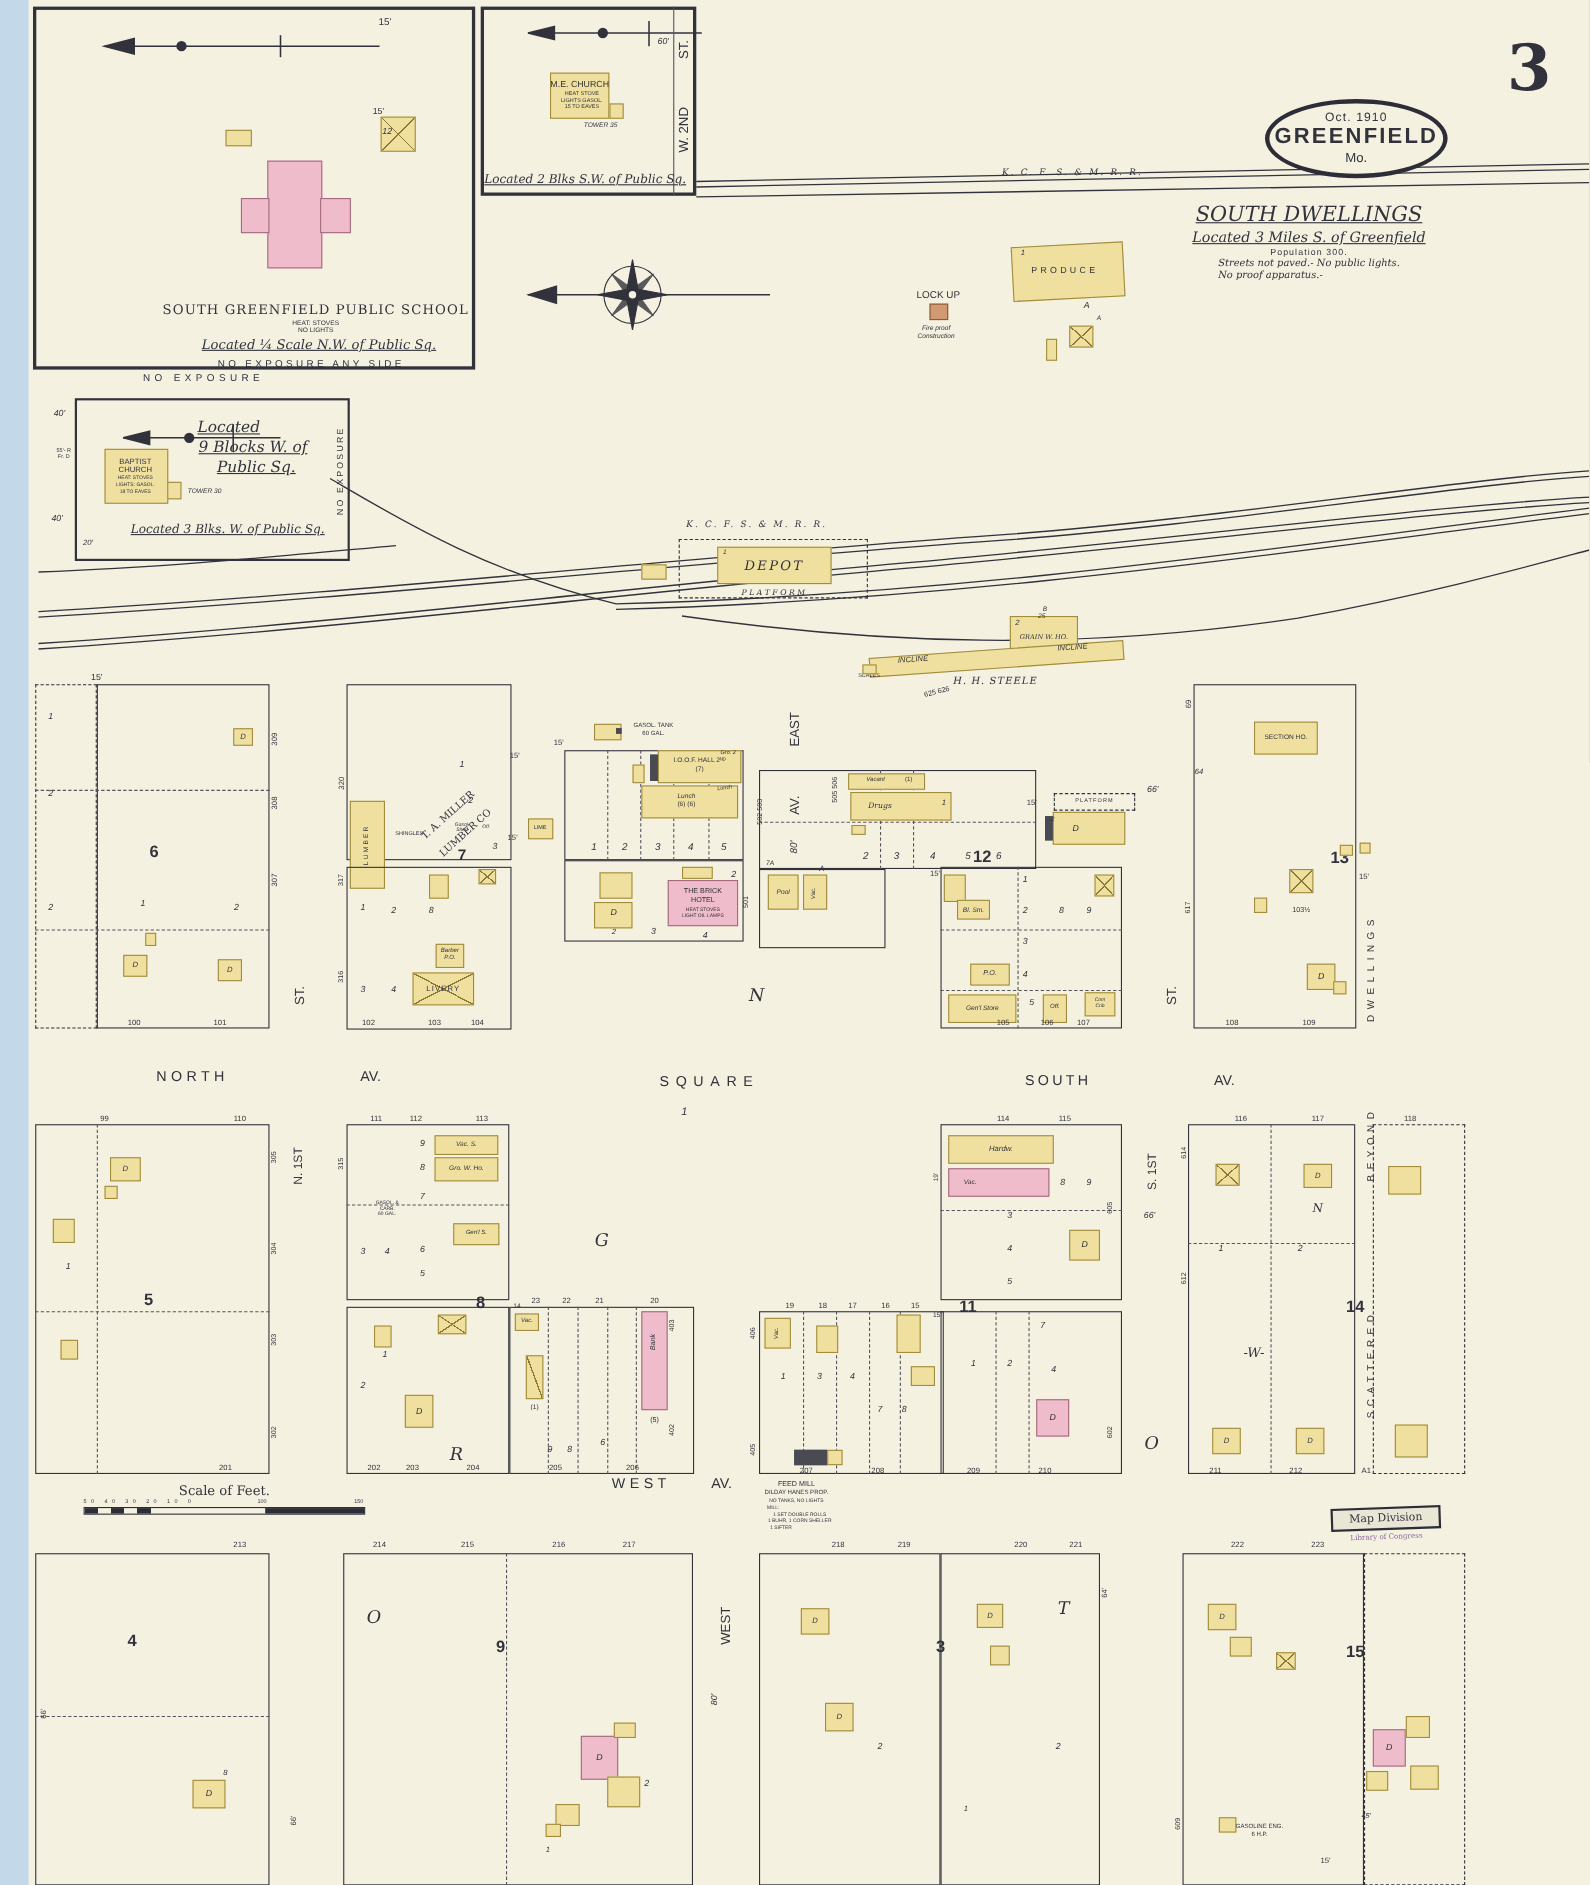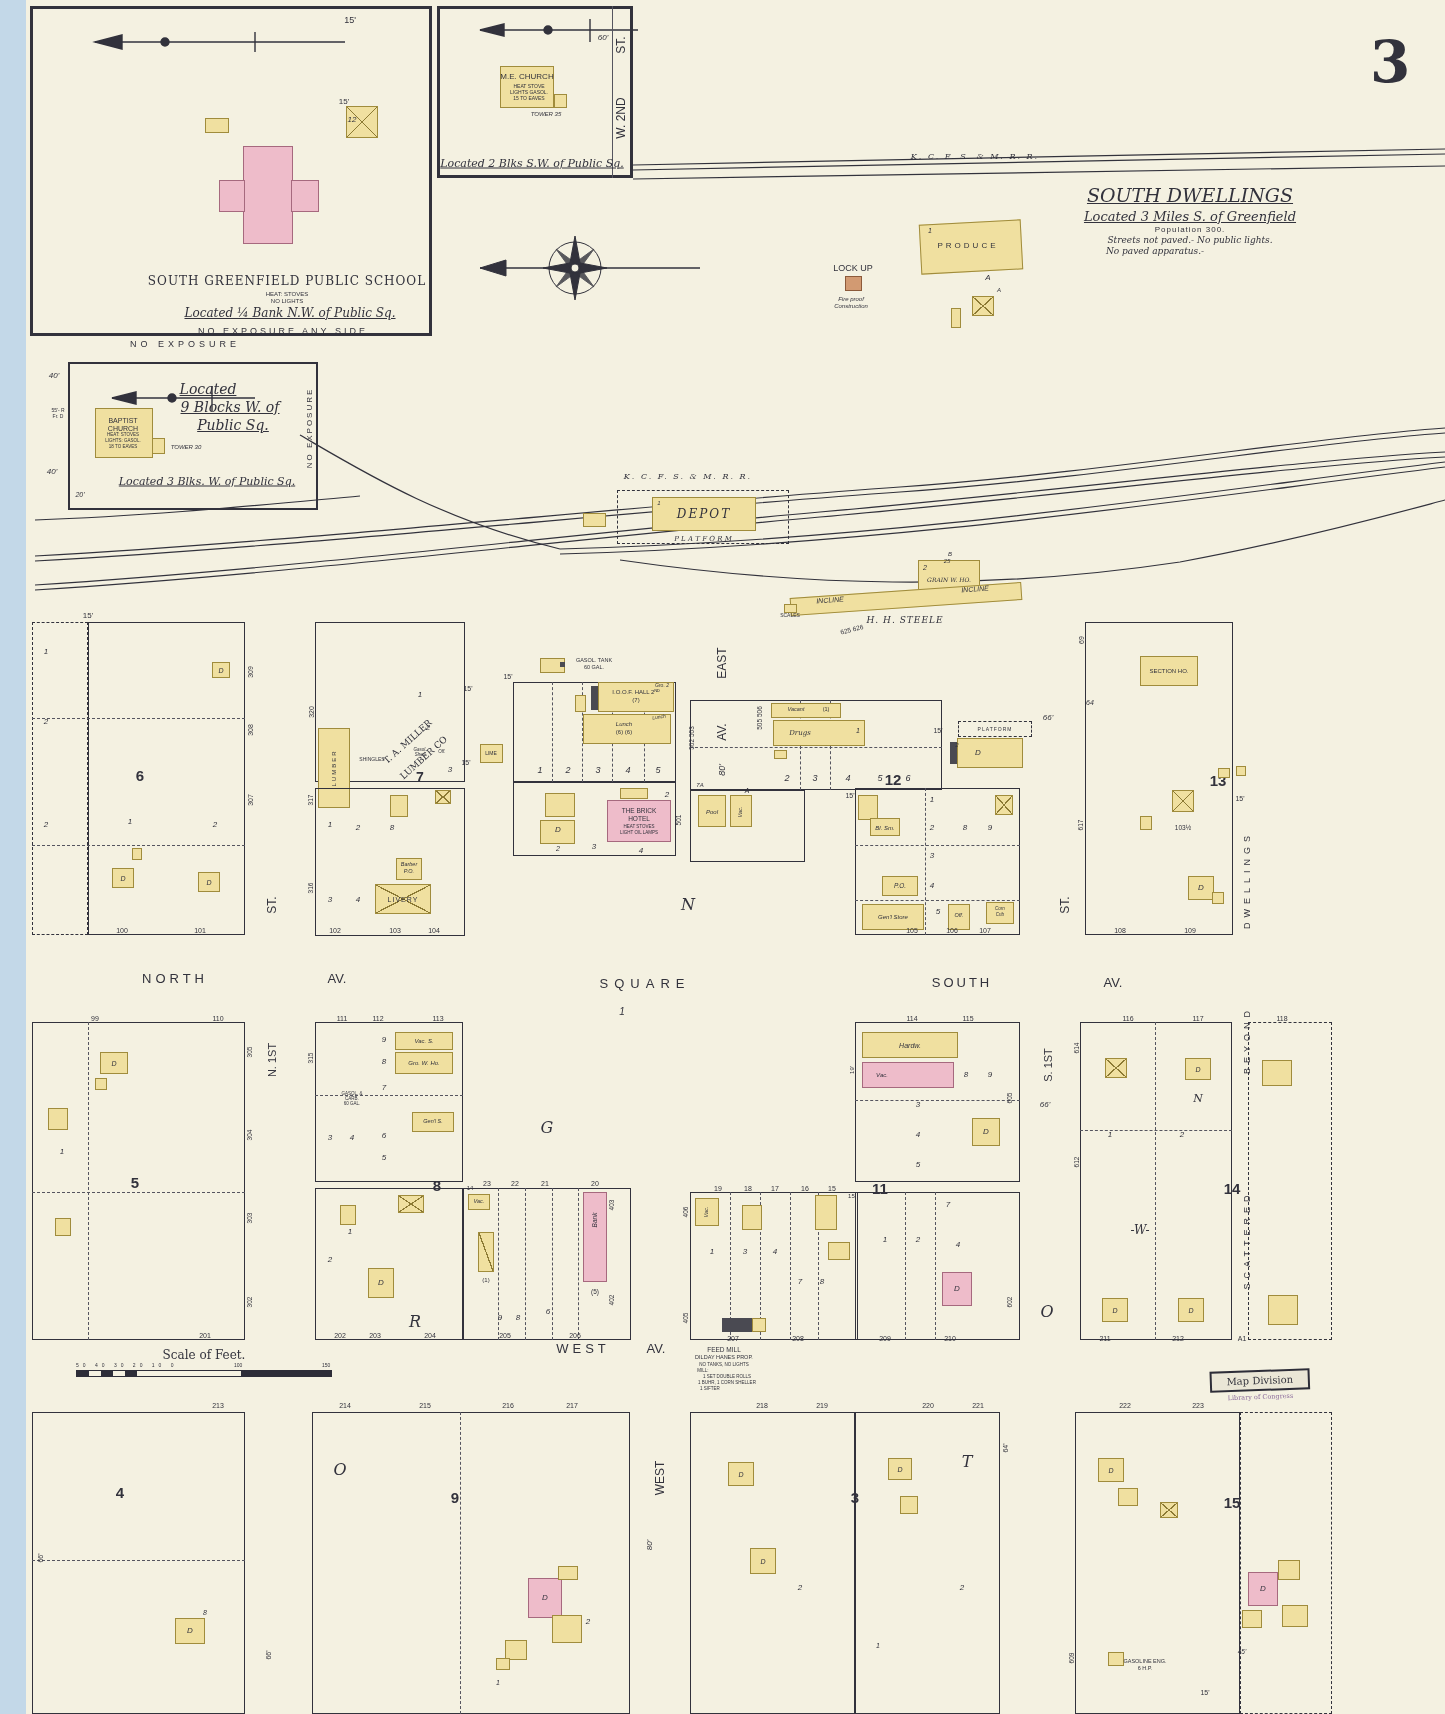--- a/index.html
+++ b/index.html
@@ -77,26 +77,31 @@
       <polygon points="575,236 581,268 575,300 569,268"></polygon>
       <polygon points="543,268 575,262 607,268 575,274"></polygon>
       <polygon points="556,249 578,265 594,287 572,271" opacity="0.8"></polygon>
       <polygon points="594,249 572,265 556,287 578,271" opacity="0.8"></polygon>
       <circle cx="575" cy="268" r="4" fill="#f4f1e1" stroke-width="1.2"></circle>
     </g>
   </svg>
 
   <div id="sheetno">3</div>
 
+  <div id="badge">
+    <div class="d">Oct. 1910</div>
+    <div class="c">GREENFIELD</div>
+    <div class="s">Mo.</div>
+  </div>
 
   <div class="hdr sf" style="left:1190px;top:184px;font-size:19px;font-style:italic;text-decoration:underline;">SOUTH DWELLINGS</div>
   <div class="hdr sf" style="left:1190px;top:209px;font-size:13px;font-style:italic;text-decoration:underline;">Located 3 Miles S. of Greenfield</div>
   <div class="hdr" style="left:1190px;top:225px;font-size:8px;letter-spacing:1px;">Population 300.</div>
   <div class="hdr sf" style="left:1190px;top:235px;font-size:9px;font-style:italic;">Streets not paved.- No public lights.</div>
-  <div class="hdr sf" style="left:1155px;top:246px;font-size:9px;font-style:italic;">No paved apparatus.-</div>
+  <div class="hdr sf" style="left:1155px;top:246px;font-size:9px;font-style:italic;">No proof apparatus.-</div>
 
   <div id="scalebar">
     <div class="ti">Scale of Feet.</div>
     <div class="nums">
       <span style="position:absolute;left:0px;letter-spacing:4px;">50 40 30 20 10 0</span>
       <span style="position:absolute;left:158px;">100</span>
       <span style="position:absolute;left:246px;">150</span>
     </div>
     <div class="bar"></div>
   </div>
@@ -114,21 +119,21 @@
       <div class="t" style="left: 344px; top: 102px; font-size: 8px; transform: translate(-50%, -50%);">15'</div>
       <div class="r" style="left: 205px; top: 118px; width: 24px; height: 15px; background: rgb(240, 224, 160); border: 1px solid rgb(160, 140, 60);"></div>
       <div class="r xb" style="left: 346px; top: 106px; width: 32px; height: 32px; background-color: rgb(240, 224, 160); border: 1px solid rgb(160, 140, 60);"></div>
       <div class="t" style="left: 352px; top: 120px; font-size: 8px; font-style: italic; transform: translate(-50%, -50%);">12</div>
       <div class="r" style="left: 243px; top: 146px; width: 50px; height: 98px; background: rgb(238, 188, 202); border: 1px solid rgb(166, 105, 126);"></div>
       <div class="r" style="left: 219px; top: 180px; width: 26px; height: 32px; background: rgb(238, 188, 202); border: 1px solid rgb(166, 105, 126);"></div>
       <div class="r" style="left: 291px; top: 180px; width: 28px; height: 32px; background: rgb(238, 188, 202); border: 1px solid rgb(166, 105, 126);"></div>
       <div class="t sf" style="left: 287px; top: 281px; font-size: 12px; letter-spacing: 1px; transform: translate(-50%, -50%);">SOUTH GREENFIELD PUBLIC SCHOOL</div>
       <div class="t" style="left: 287px; top: 294px; font-size: 6px; transform: translate(-50%, -50%);">HEAT: STOVES</div>
       <div class="t" style="left: 287px; top: 301px; font-size: 6px; transform: translate(-50%, -50%);">NO LIGHTS</div>
-      <div class="t sf" style="left: 290px; top: 313px; font-size: 12px; font-style: italic; text-decoration: underline; transform: translate(-50%, -50%);">Located ¼ Bank N.W. of Public Sq.</div>
+      <div class="t sf" style="left: 290px; top: 313px; font-size: 12px; font-style: italic; text-decoration: underline; transform: translate(-50%, -50%);">Located ¼ Scale N.W. of Public Sq.</div>
       <div class="t" style="left: 283px; top: 331px; font-size: 9px; letter-spacing: 3px; transform: translate(-50%, -50%);">NO EXPOSURE ANY SIDE</div>
       <div class="vl" style="left: 612px; top: 6px; height: 172px; border-left-style: solid;"></div>
       <div class="t" style="left: 621px; top: 45px; font-size: 12px; transform: translate(-50%, -50%) rotate(-90deg);">ST.</div>
       <div class="t" style="left: 621px; top: 118px; font-size: 12px; transform: translate(-50%, -50%) rotate(-90deg);">W. 2ND</div>
       <div class="t" style="left: 603px; top: 38px; font-size: 8px; font-style: italic; transform: translate(-50%, -50%);">60'</div>
       <div class="r" style="left: 500px; top: 66px; width: 54px; height: 42px; background: rgb(240, 224, 160); border: 1px solid rgb(160, 140, 60);"></div>
       <div class="r" style="left: 554px; top: 94px; width: 13px; height: 14px; background: rgb(240, 224, 160); border: 1px solid rgb(160, 140, 60);"></div>
       <div class="t" style="left: 527px; top: 77px; font-size: 8px; transform: translate(-50%, -50%);">M.E. CHURCH</div>
       <div class="t" style="left: 529px; top: 86px; font-size: 5px; transform: translate(-50%, -50%);">HEAT STOVE</div>
       <div class="t" style="left: 529px; top: 92px; font-size: 5px; transform: translate(-50%, -50%);">LIGHTS GASOL.</div>

